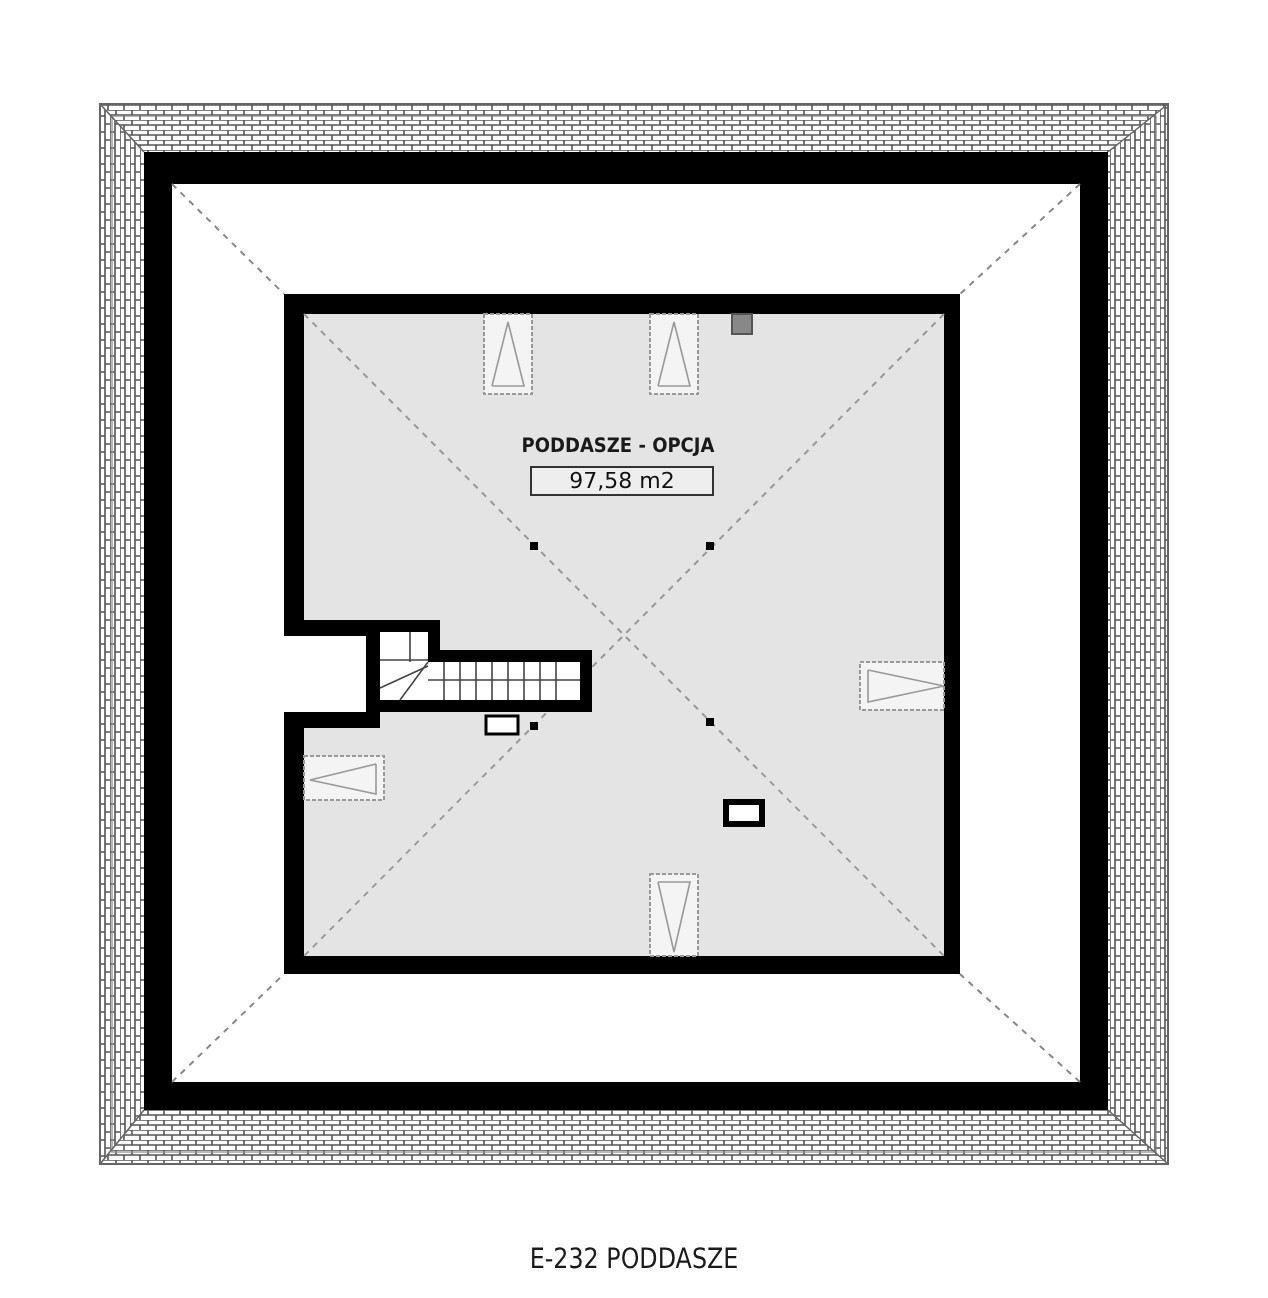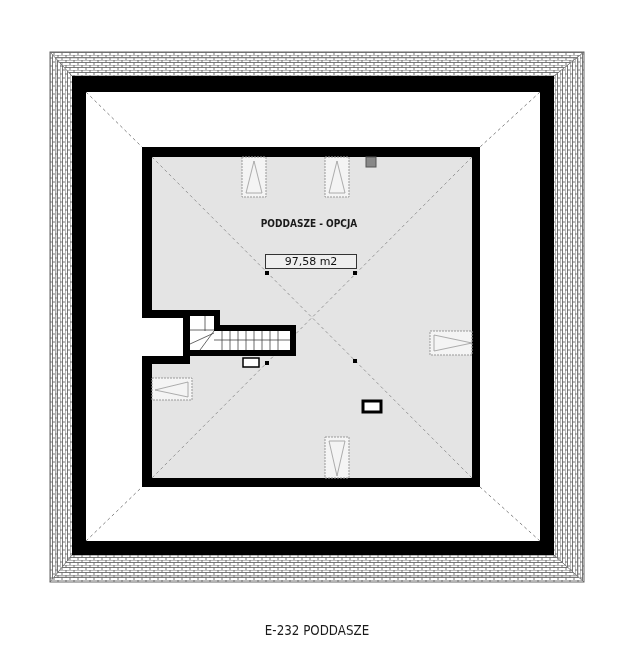--- a/index.html
+++ b/index.html
@@ -1,21 +1,21 @@
 <!DOCTYPE html>
 <html><head>
 <meta charset="utf-8">
 <style>
   html, body { margin: 0; padding: 0; background: #ffffff; }
   body { width: 634px; height: 649px; position: relative; overflow: hidden; font-family: "DejaVu Sans", sans-serif; }
   #plan { position: absolute; left: 0; top: 0; }
   .room-label { position: absolute; left: 252px; top: 218px; width: 114px; text-align: center;
     font-family: "DejaVu Sans", sans-serif; font-weight: bold; font-size: 10px; color: #1a1a1a; letter-spacing: 0px; transform: scaleX(0.9); }
   .room-area { position: absolute; left: 265px; top: 233px; width: 90px; height: 13px; border: 1px solid #333;
-    background: #eeeeee; text-align: center; font-size: 11px; line-height: 13px; color: #111; font-family: "DejaVu Sans", sans-serif; margin-top: 21px; }
+    background: #eeeeee; text-align: center; font-size: 11px; line-height: 13px; color: #111; font-family: "DejaVu Sans", sans-serif; }
   .caption { position: absolute; left: 0; width: 634px; top: 622px; text-align: center;
     font-family: "DejaVu Sans", sans-serif; font-size: 14px; color: #1a1a1a; transform: scaleX(0.85); }
 </style>
 </head>
 <body>
 
 <svg id="plan" width="634" height="649" viewBox="0 0 634 649" xmlns="http://www.w3.org/2000/svg">
   <defs>
     <pattern id="brickH" width="8" height="5" patternUnits="userSpaceOnUse">
       <rect width="8" height="5" fill="#ffffff"></rect>

